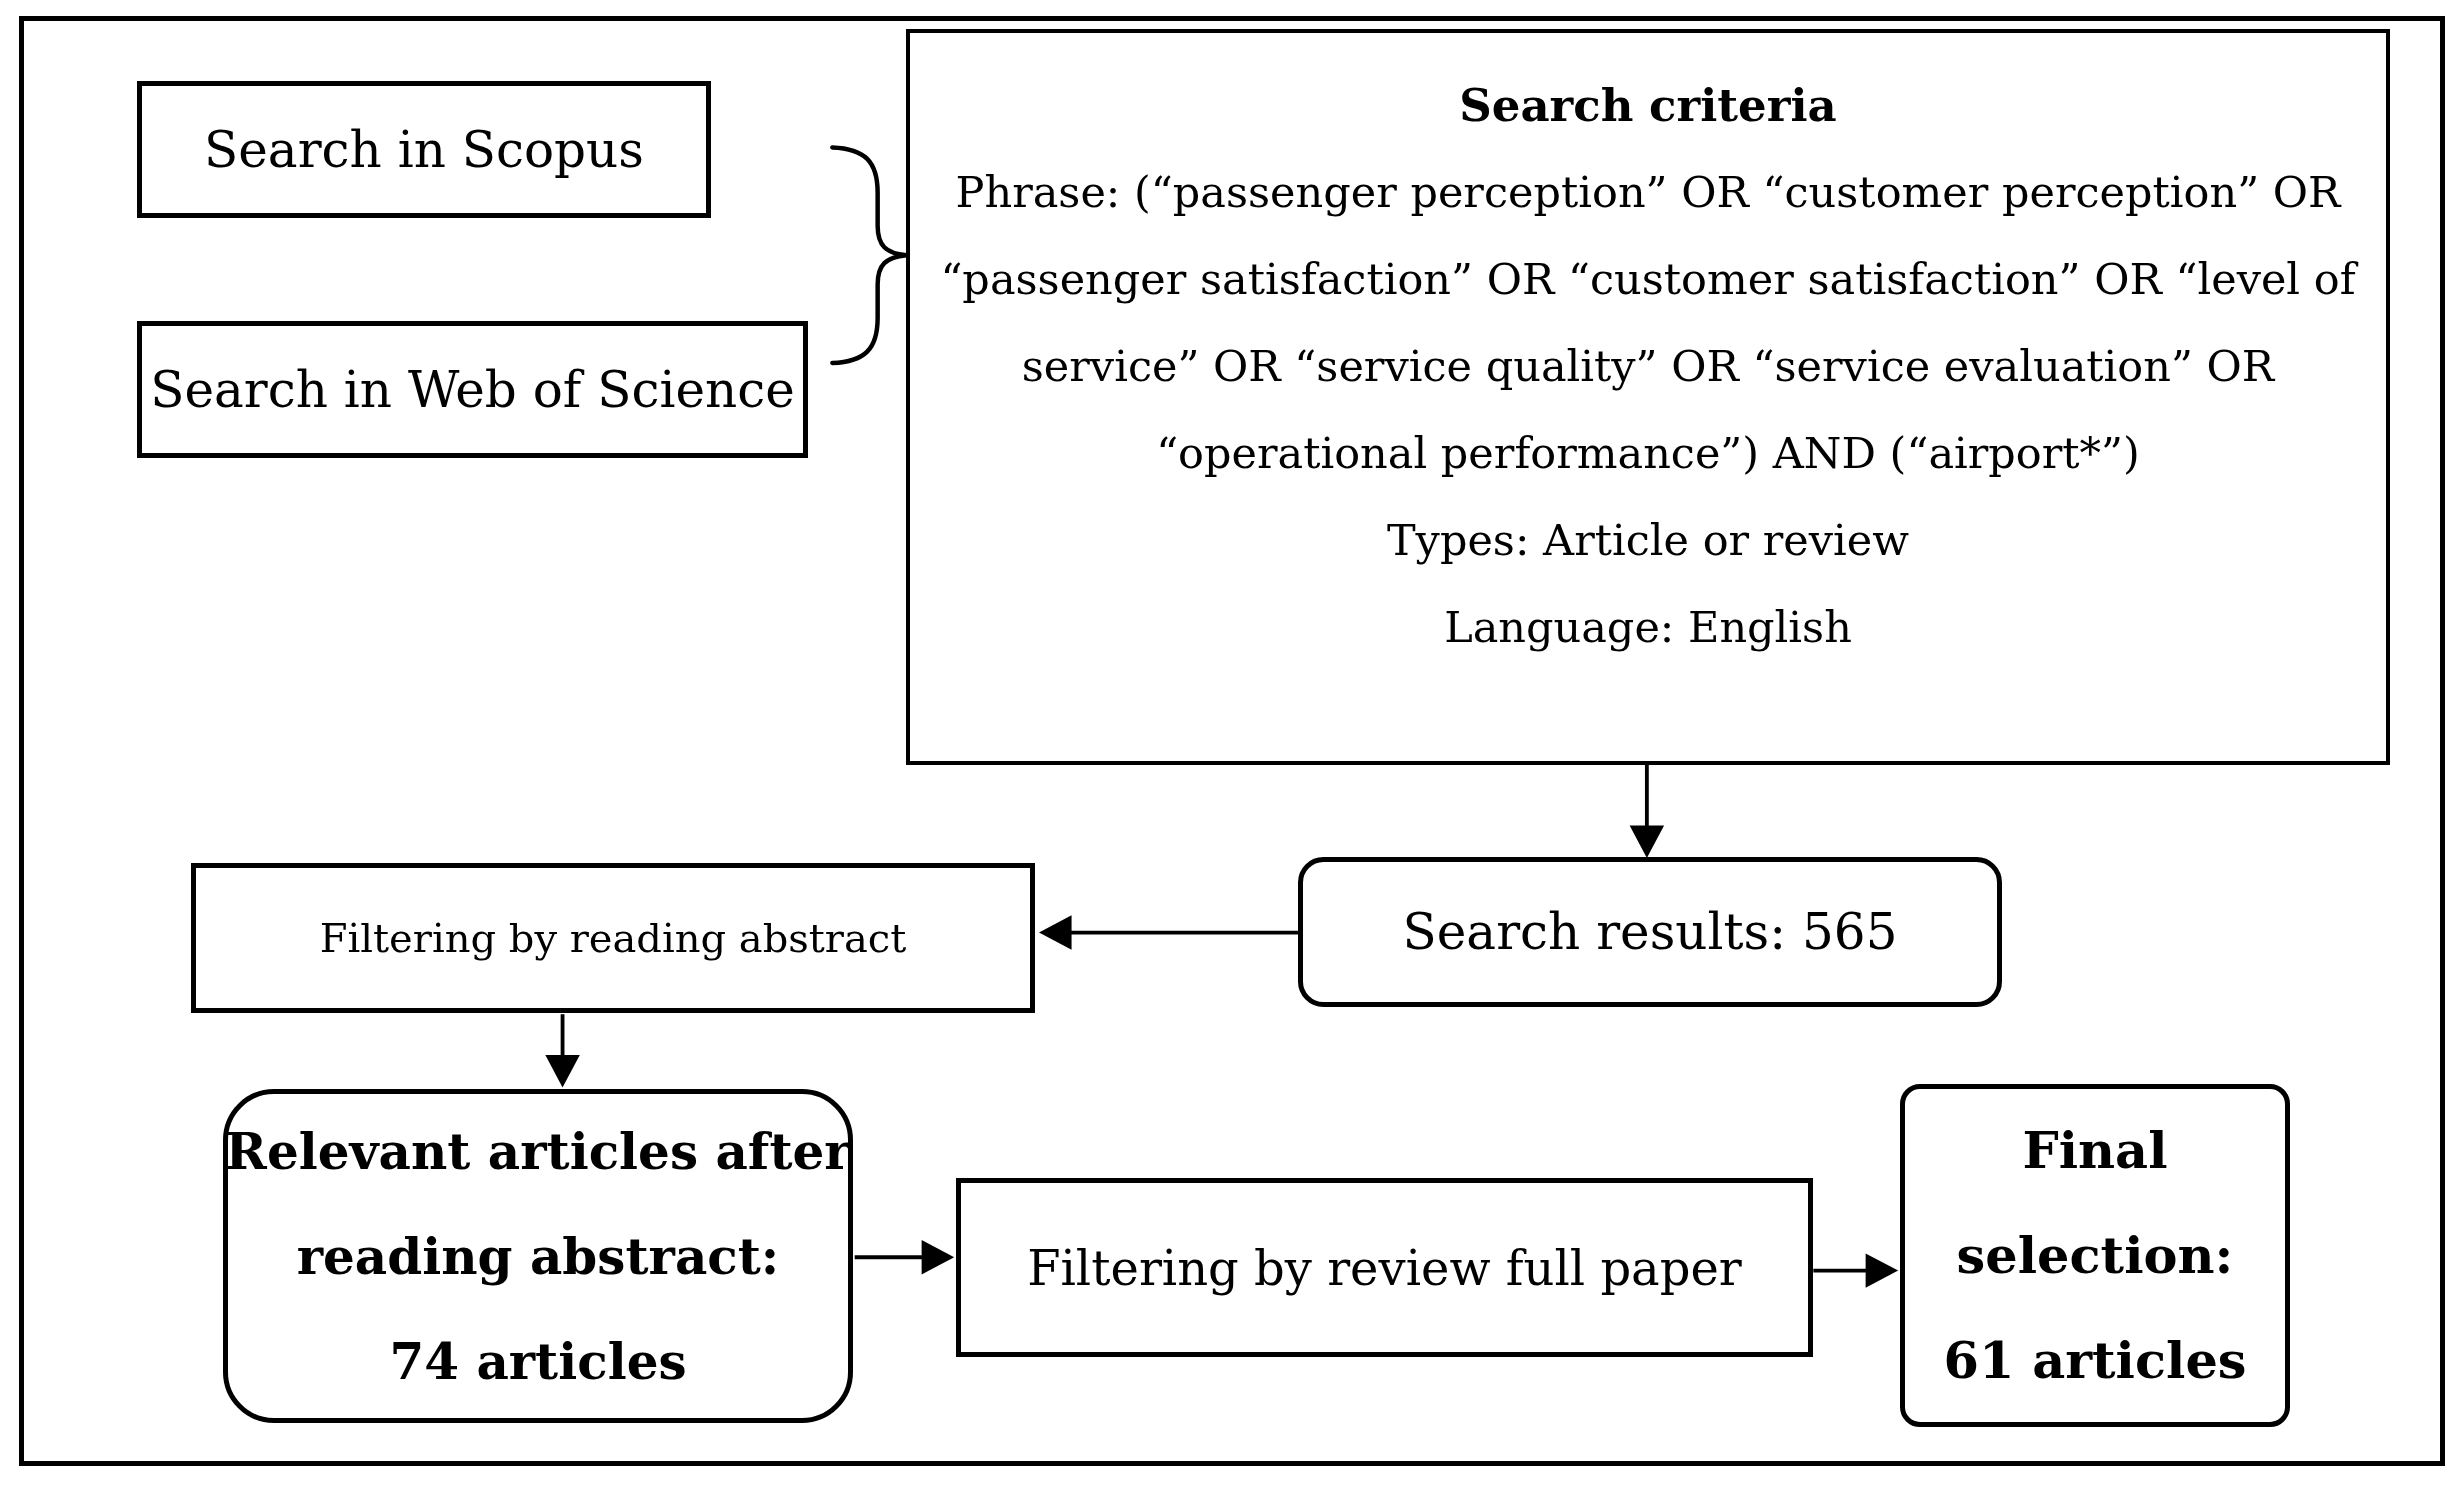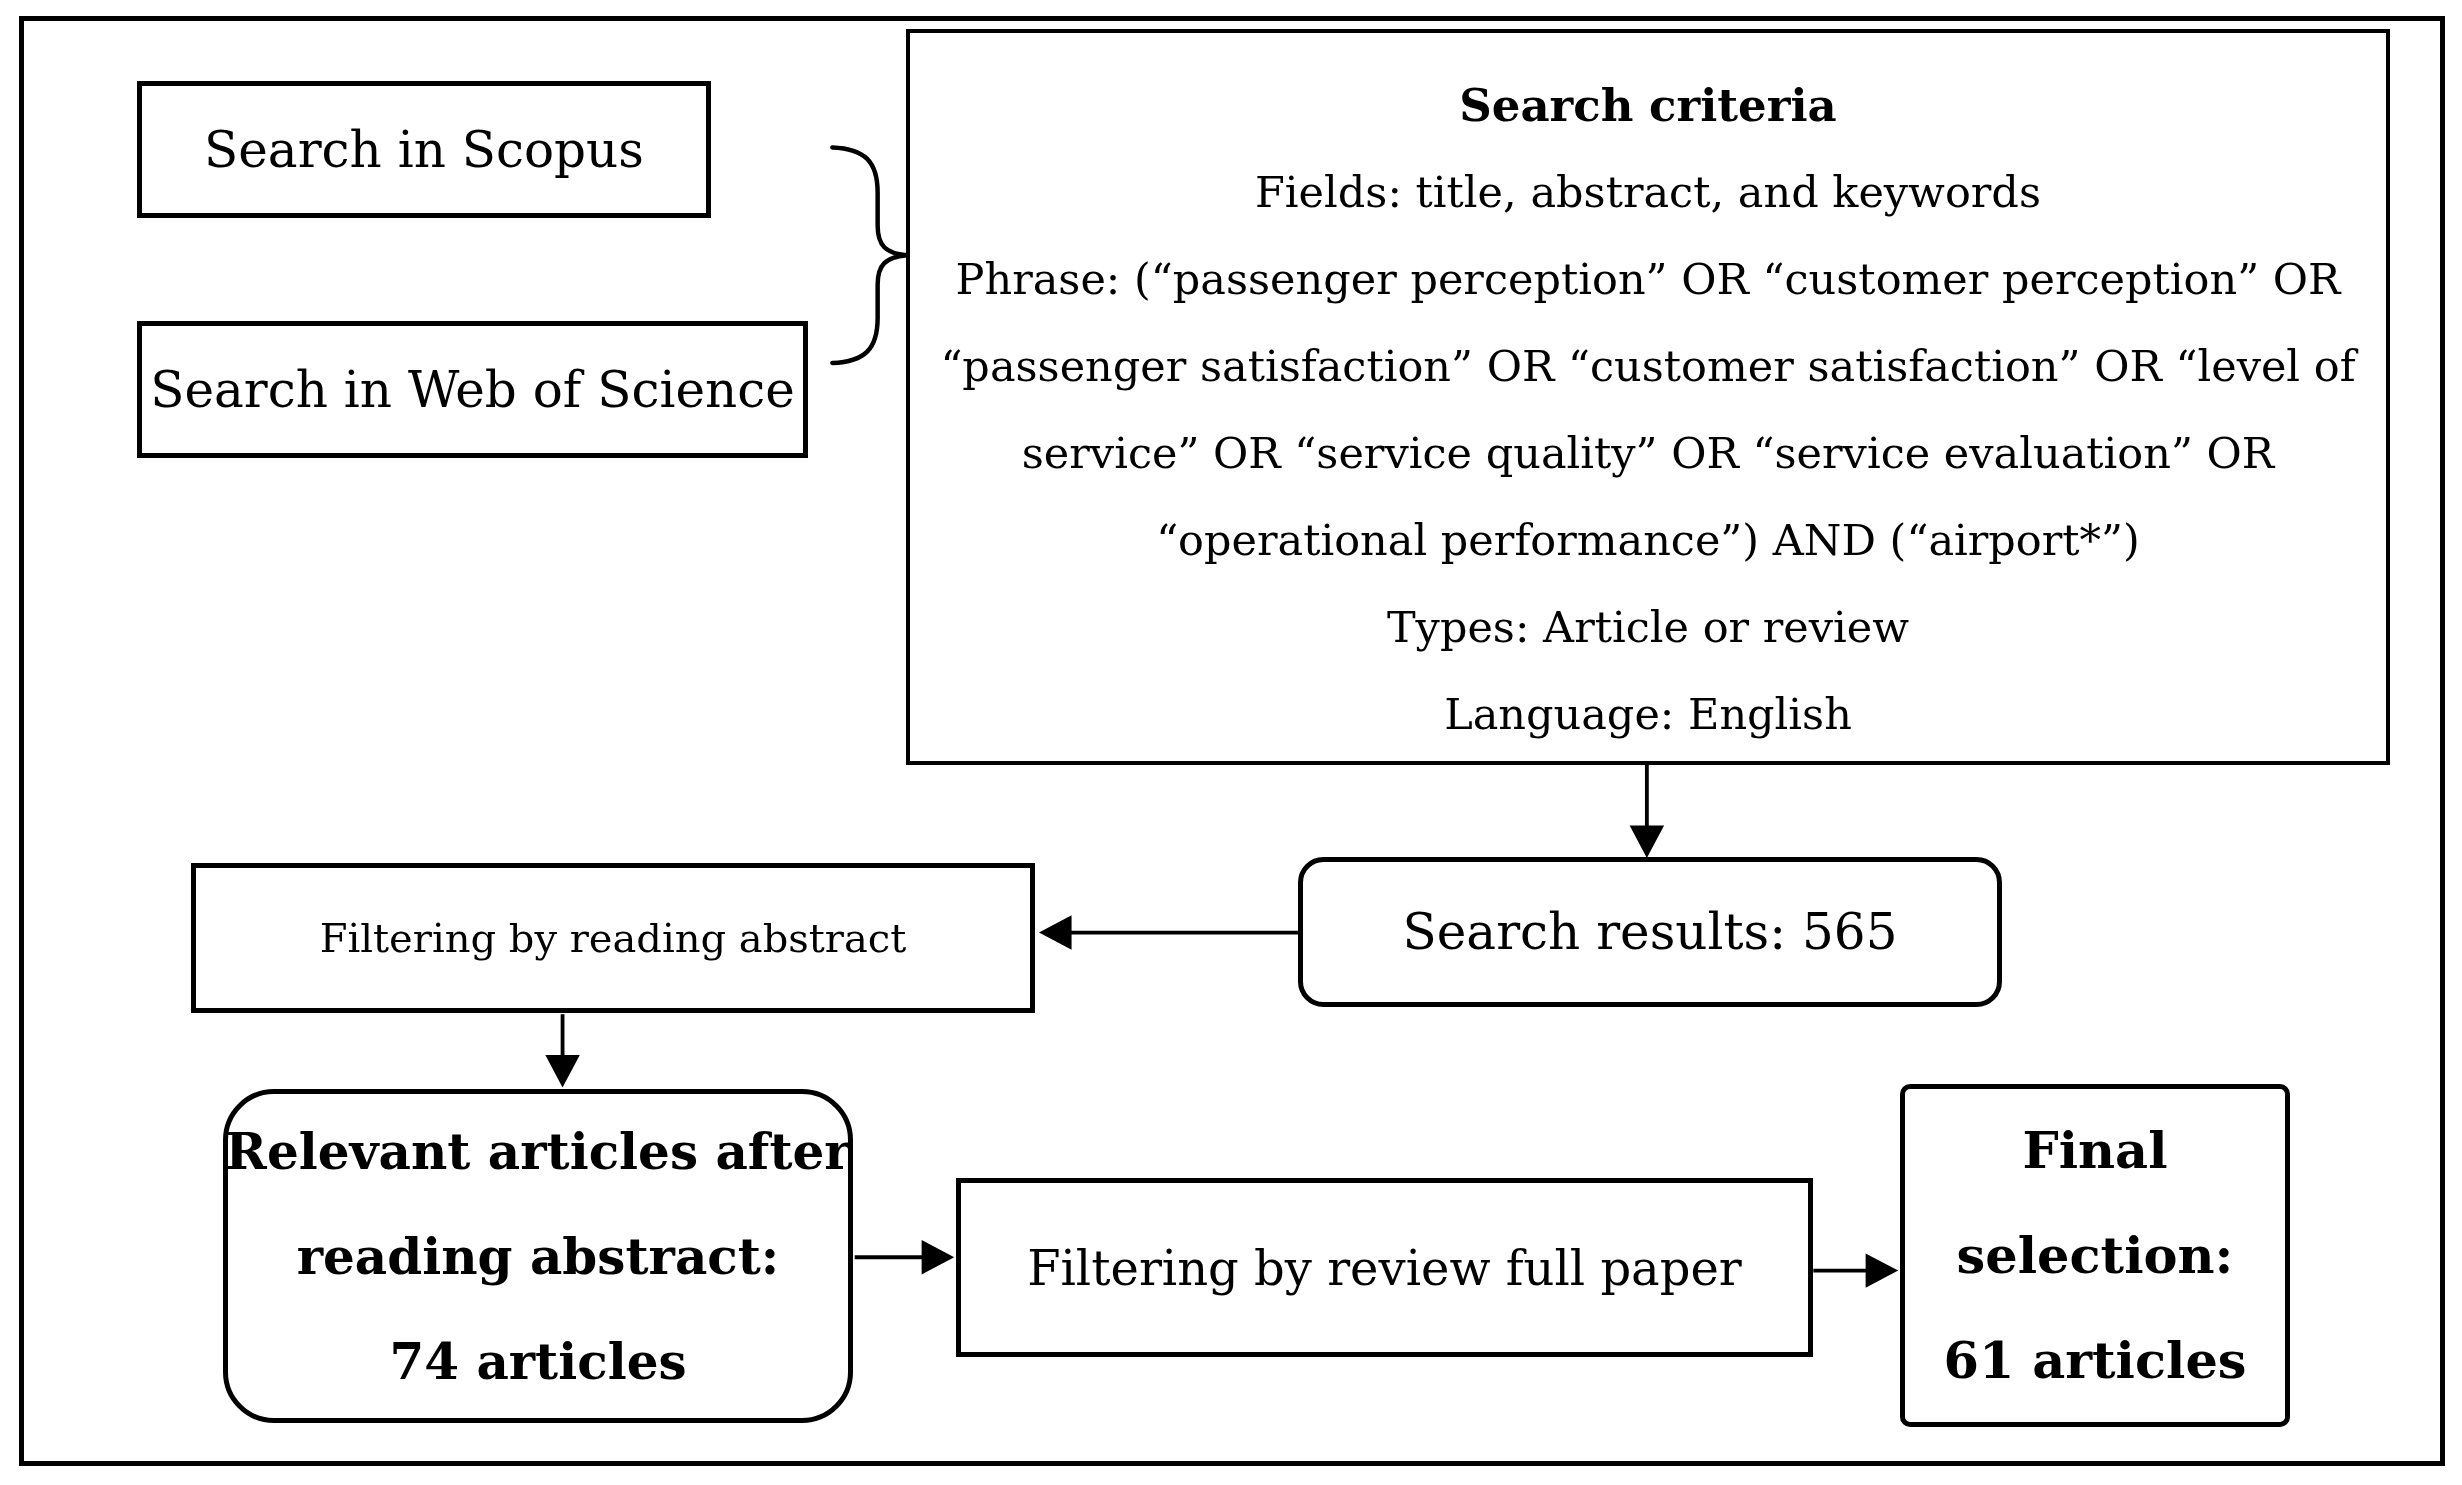--- a/index.html
+++ b/index.html
@@ -71,21 +71,21 @@
     font-size: 50px;
   }
   .box-relevant .line { line-height: 105px; white-space: nowrap; font-weight: bold; }
   .box-filter-full {
     left: 956px; top: 1178px; width: 857px; height: 179px;
     font-size: 48px;
   }
   .box-final {
     left: 1900px; top: 1084px; width: 390px; height: 343px;
     border-width: 5.7px;
-    border-radius: 10px;
+    border-radius: 20px;
     flex-direction: column;
     font-weight: bold;
     font-size: 51px;
   }
   .box-final .line { line-height: 105px; white-space: nowrap; }
   .connector-layer {
     position: absolute;
     left: 0; top: 0;
     width: 2462px; height: 1485px;
     pointer-events: none;
@@ -106,21 +106,20 @@
   <div class="box box-scopus">
     <span>Search in Scopus</span>
   </div>
 
   <div class="box box-wos">
     <span>Search in Web of Science</span>
   </div>
 
   <div class="box box-criteria">
     <div class="title">Search criteria</div>
-    <div class="line">Fields: title, abstract, and keywords</div>
     <div class="line">Phrase: (“passenger perception” OR “customer perception” OR</div>
     <div class="line">“passenger satisfaction” OR “customer satisfaction” OR “level of</div>
     <div class="line">service” OR “service quality” OR “service evaluation” OR</div>
     <div class="line">“operational performance”) AND (“airport*”)</div>
     <div class="line">Types: Article or review</div>
     <div class="line">Language: English</div>
   </div>
 
   <div class="box box-results">
     <span>Search results: 565</span>

